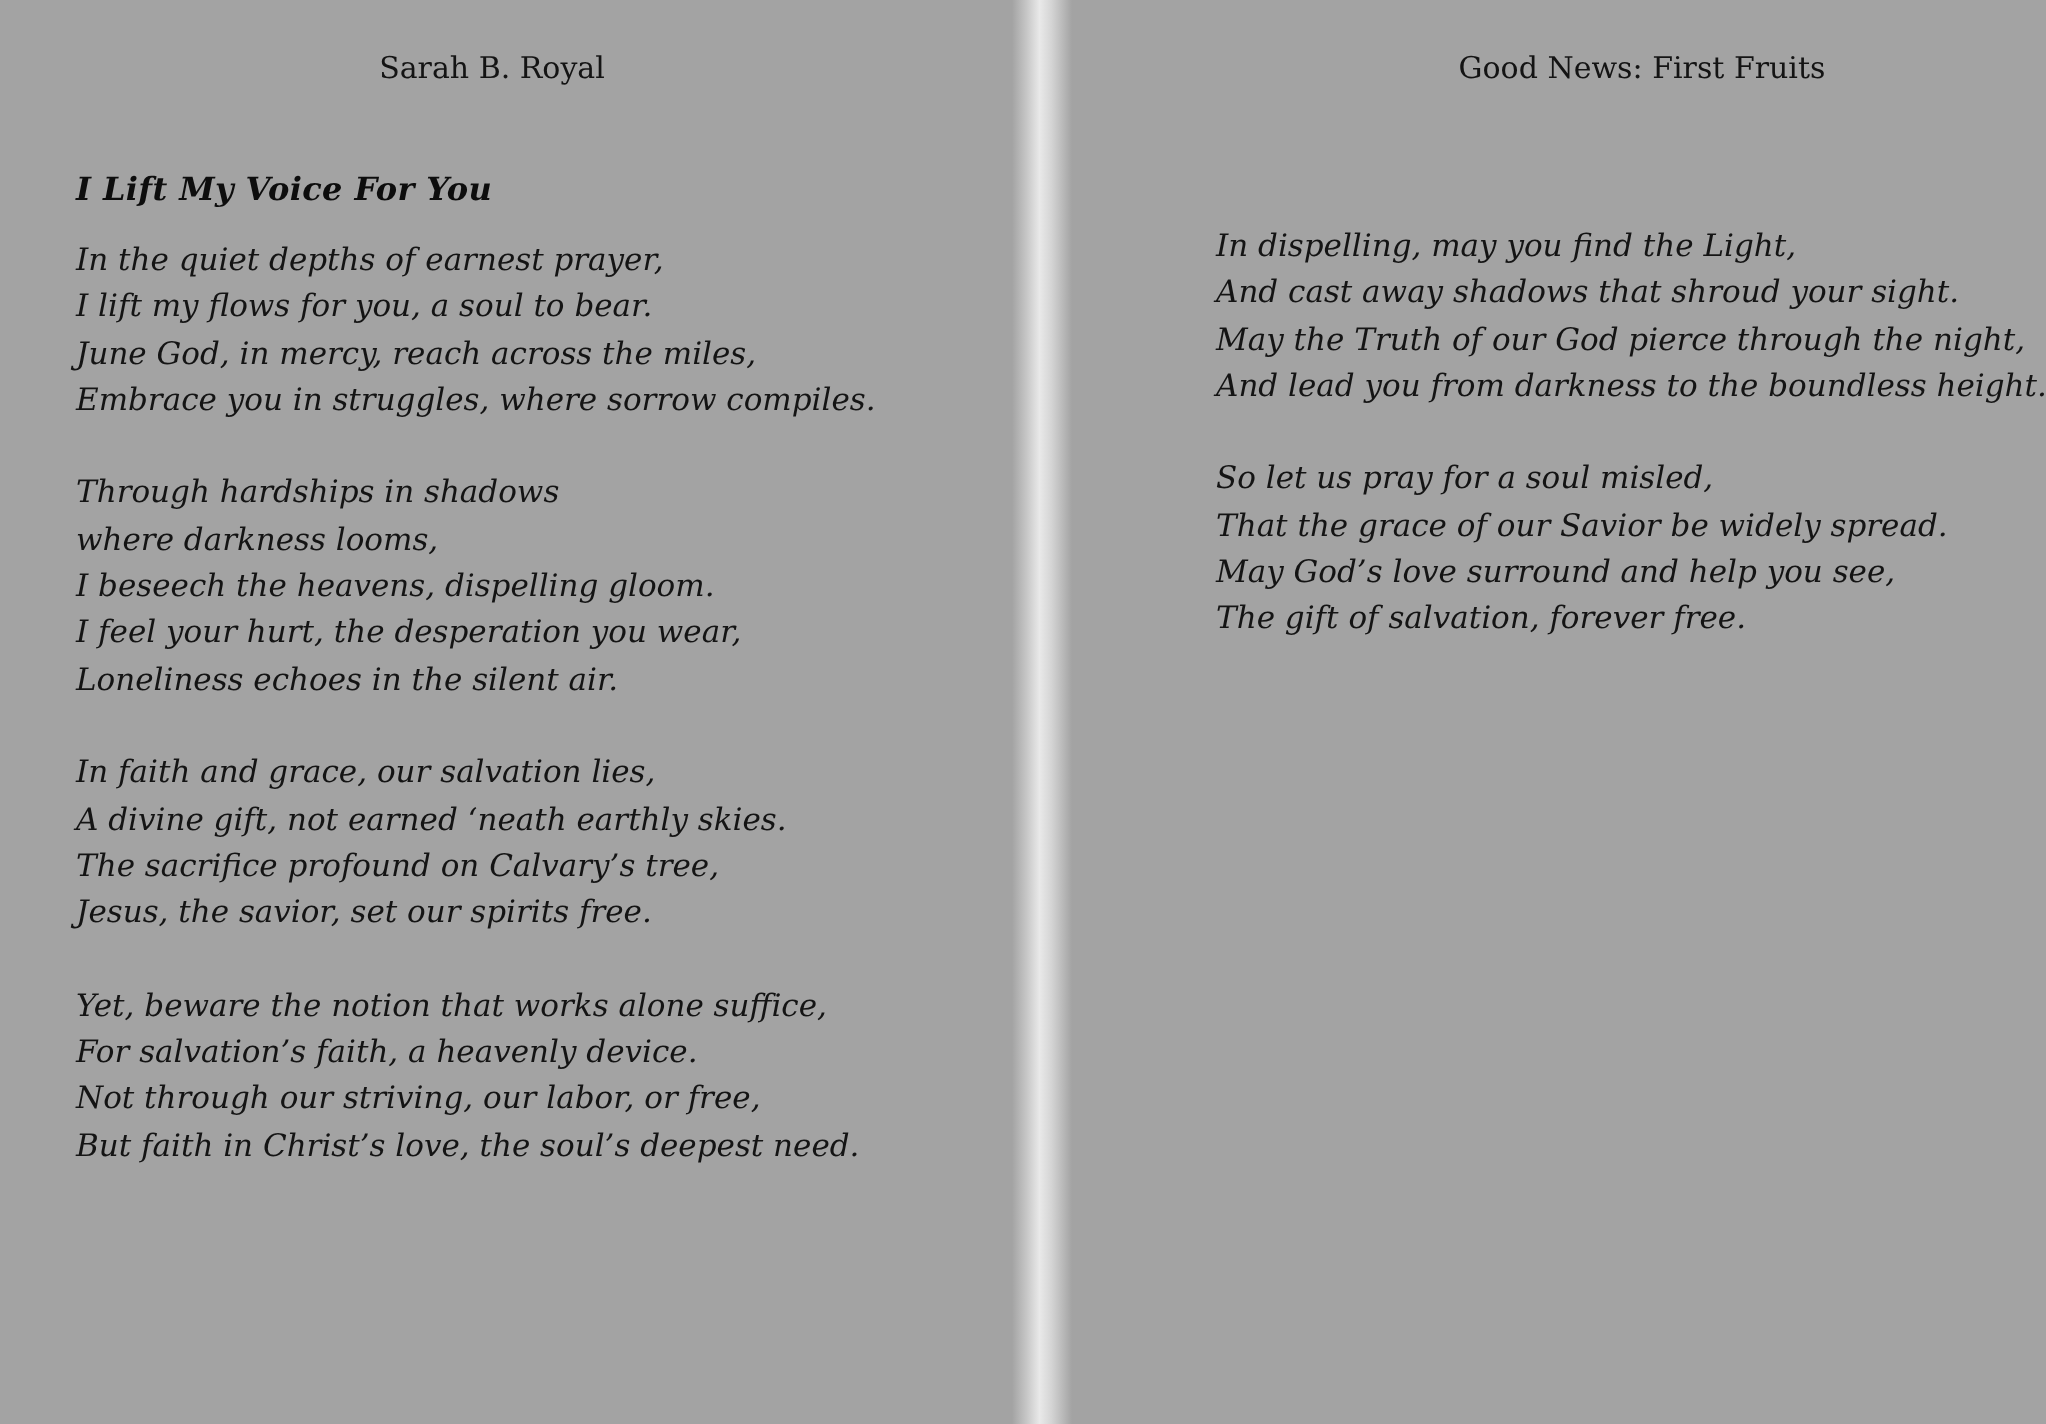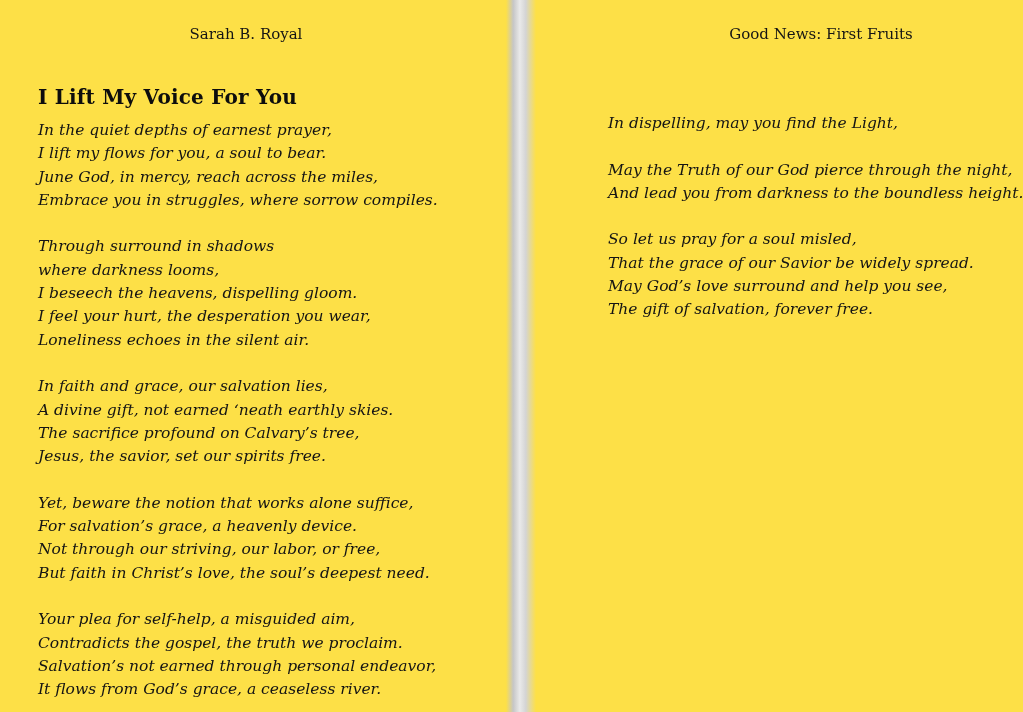--- a/index.html
+++ b/index.html
@@ -6,21 +6,21 @@
   html, body {
     width: 1023px; height: 712px;
     overflow: hidden;
     background: #ffffff;
     font-family: "DejaVu Serif", "Liberation Serif", serif;
     color: #141414;
   }
   .spread {
     position: relative;
     width: 1023px; height: 712px;
-    background: #fde047;
+    background: #a3a3a3;
   }
   .page {
     position: absolute;
     top: 0; height: 712px;
   }
   .page-left  { left: 0;     width: 511px; }
   .page-right { left: 528px; width: 533px; }
   .spine {
     position: absolute;
     top: 0; left: 506px;
@@ -43,24 +43,25 @@
     position: absolute;
     top: 25px; left: 0; right: 0;
     text-align: center;
     font-size: 15px;
     line-height: 18px;
     color: #141414;
   }
   .poem-title {
     position: absolute;
     top: 85px; left: 0;
-    font-size: 20px;
+    font-size: 16px;
     font-weight: bold;
     letter-spacing: 0.2px;
     color: #0d0d0d;
+    font-style: italic;
   }
   .poem-body {
     position: absolute;
     left: 0; right: 0;
     font-size: 15.5px;
     line-height: 23.3px;
   }
   .page-left  .poem-body { top: 119px; }
   .page-right .poem-body { top: 112px; }
   .poem-body p.stanza { margin: 0 0 23.3px 0; font-style: italic; }
@@ -69,33 +70,32 @@
 <body>
 
 <div class="spread">
 
   <div class="page page-left">
     <div class="content">
       <div class="running-header">Sarah B. Royal</div>
       <h1 class="poem-title">I Lift My Voice For You</h1>
       <div class="poem-body">
           <p class="stanza"><span>In the quiet depths of earnest prayer,</span><br><span>I lift my flows for you, a soul to bear.</span><br><span>June God, in mercy, reach across the miles,</span><br><span>Embrace you in struggles, where sorrow compiles.</span></p>
-          <p class="stanza"><span>Through surround in shadows</span><br><span>where darkness looms,</span><br><span>I beseech the heavens, dispelling gloom.</span><br><span>I feel your hurt, the desperation you wear,</span><br><span>Loneliness echoes in the silent air.</span></p>
+          <p class="stanza"><span>Through hardships in shadows</span><br><span>where darkness looms,</span><br><span>I beseech the heavens, dispelling gloom.</span><br><span>I feel your hurt, the desperation you wear,</span><br><span>Loneliness echoes in the silent air.</span></p>
           <p class="stanza"><span>In faith and grace, our salvation lies,</span><br><span>A divine gift, not earned ‘neath earthly skies.</span><br><span>The sacrifice profound on Calvary’s tree,</span><br><span>Jesus, the savior, set our spirits free.</span></p>
-          <p class="stanza"><span>Yet, beware the notion that works alone suffice,</span><br><span>For salvation’s grace, a heavenly device.</span><br><span>Not through our striving, our labor, or free,</span><br><span>But faith in Christ’s love, the soul’s deepest need.</span></p>
-          <p class="stanza"><span>Your plea for self-help, a misguided aim,</span><br><span>Contradicts the gospel, the truth we proclaim.</span><br><span>Salvation’s not earned through personal endeavor,</span><br><span>It flows from God’s grace, a ceaseless river.</span></p>
+          <p class="stanza"><span>Yet, beware the notion that works alone suffice,</span><br><span>For salvation’s faith, a heavenly device.</span><br><span>Not through our striving, our labor, or free,</span><br><span>But faith in Christ’s love, the soul’s deepest need.</span></p>
         </div>
     </div>
   </div>
 
   <div class="page page-right">
     <div class="content">
       <div class="running-header">Good News: First Fruits</div>
       <div class="poem-body">
-          <p class="stanza"><span>In dispelling, may you find the Light,</span><br><br><span>May the Truth of our God pierce through the night,</span><br><span>And lead you from darkness to the boundless height.</span></p>
+          <p class="stanza"><span>In dispelling, may you find the Light,</span><br><span>And cast away shadows that shroud your sight.</span><br><span>May the Truth of our God pierce through the night,</span><br><span>And lead you from darkness to the boundless height.</span></p>
           <p class="stanza"><span>So let us pray for a soul misled,</span><br><span>That the grace of our Savior be widely spread.</span><br><span>May God’s love surround and help you see,</span><br><span>The gift of salvation, forever free.</span></p>
         </div>
     </div>
   </div>
 
   <div class="spine"></div>
 
 </div>
 
 </body></html>

